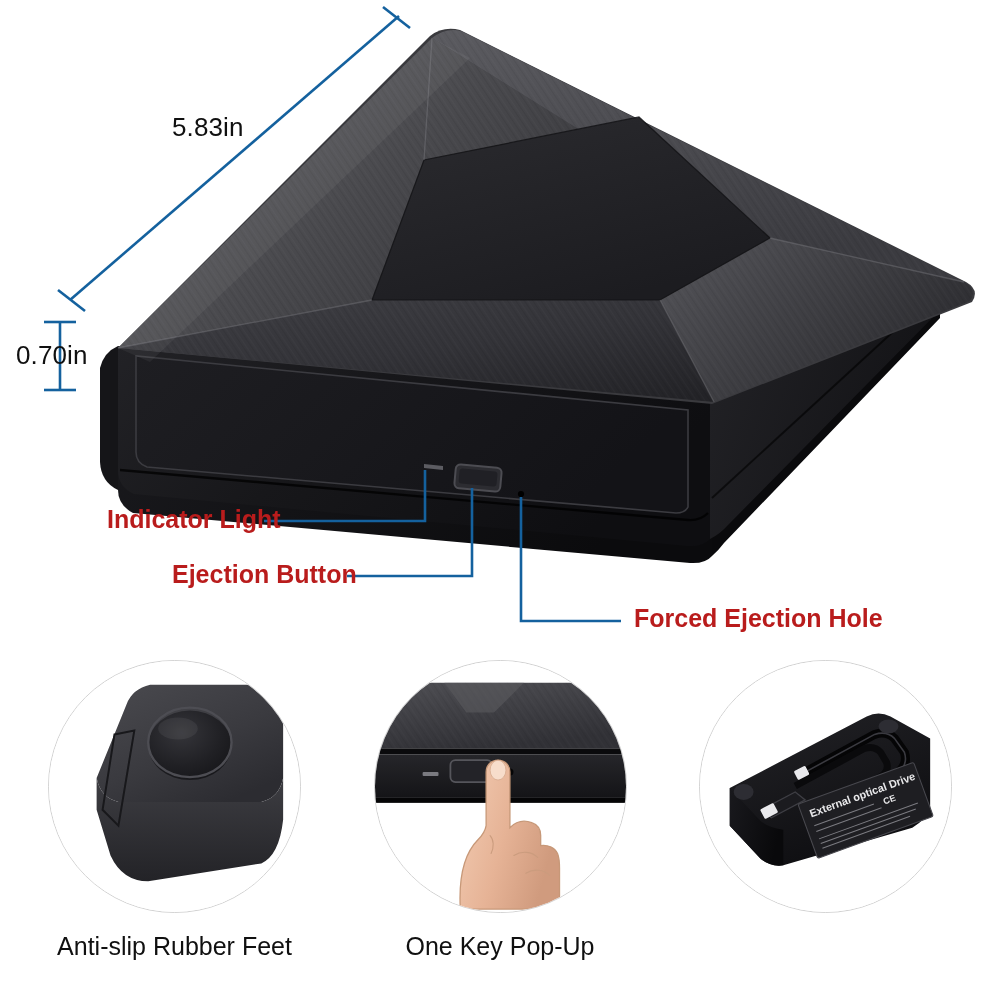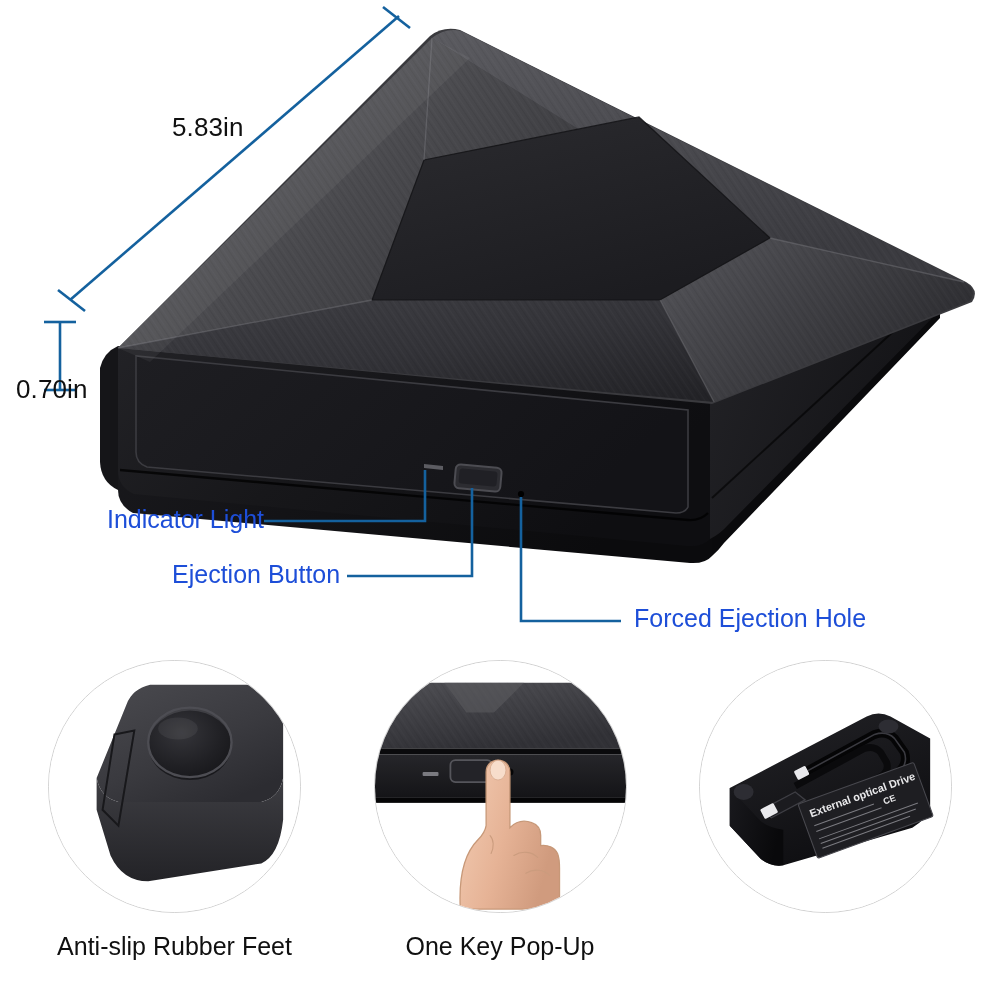--- a/index.html
+++ b/index.html
@@ -36,27 +36,28 @@
 
   
   .dim-label {
     position: absolute;
     font-size: 26px;
     letter-spacing: 0.1px;
     color: #101010;
     white-space: nowrap;
   }
   #dim-len-label { left: 172px; top: 112px; }
-  #dim-hgt-label { left: 16px;  top: 340px; margin-top: 34px; }
+  #dim-hgt-label { left: 16px;  top: 340px; }
 
   .callout-label {
     position: absolute;
     font-size: 25px;
-    color: #1d4ed8;
+    color: #b91c1c;
     white-space: nowrap;
+    font-weight: bold;
   }
   #co-label-0 { left: 107px; top: 505px; }
   #co-label-1 { left: 172px; top: 560px; }
   #co-label-2 { left: 634px; top: 604px; }
 
   
   #features {
     position: absolute;
     left: 0;
     top: 660px;

